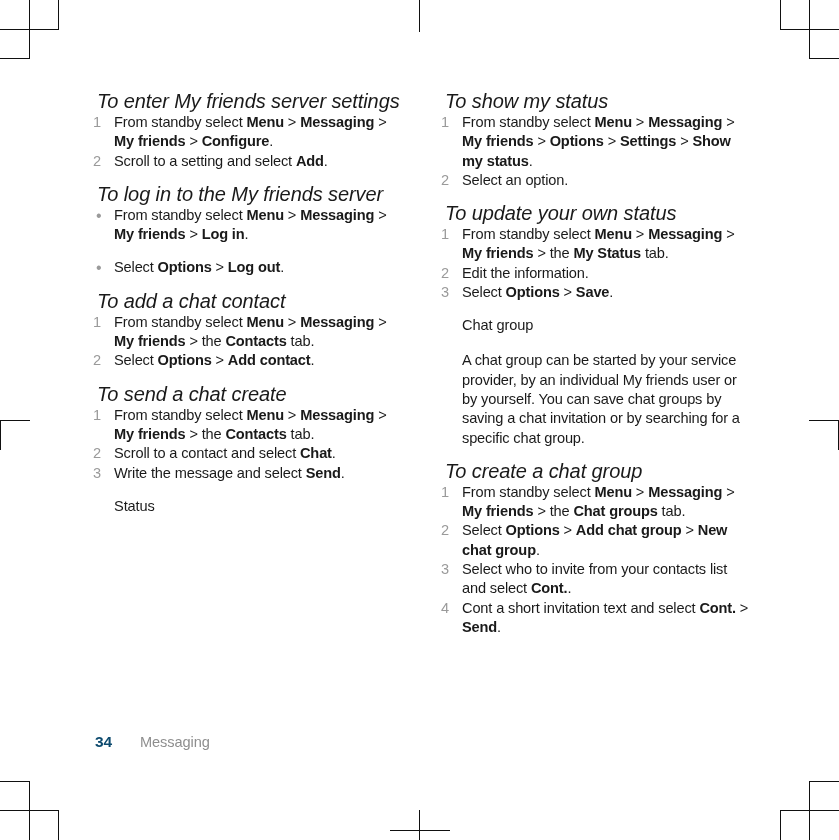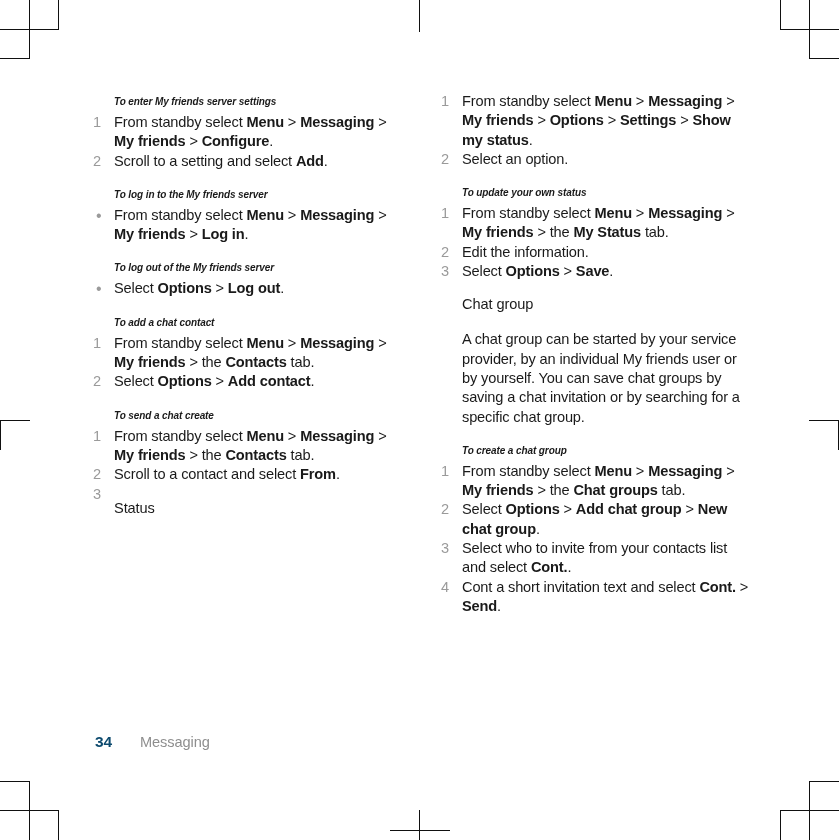--- a/index.html
+++ b/index.html
@@ -37,25 +37,25 @@
     display: flex;
     gap: 34px;
   }
   .col { width: 314px; }
 
   
   .block { margin-bottom: 0; }
   .block + .block { margin-top: 14px; }
 
   .proc-title {
-    font-weight: bold;
+    font-weight: normal;
     font-style: italic;
-    font-size: 10px;
+    font-size: 20px;
     line-height: 19px;
-    margin: 0 0 2px 26px;
+    margin: 0 0 2px 9px;
     letter-spacing: -0.1px;
   }
   .sec-title {
     font-weight: normal;
     font-style: normal;
     font-size: 14.6px;
     line-height: 19px;
     margin: 0 0 2px 26px;
     letter-spacing: -0.1px;
   }
@@ -175,46 +175,46 @@
             <li class="step"><span class="marker">2</span><span><span>Scroll to a setting and select </span><span class="b">Add</span><span>.</span></span></li>
           </ol>
         </div>
         <div class="block">
           <div class="proc-title">To log in to the My friends server</div>
           <ul class="steps">
             <li class="step bullet"><span class="marker">•</span><span><span>From standby select </span><span class="b">Menu</span><span class="sep"> &gt; </span><span class="b">Messaging</span><span class="sep"> &gt; </span><span class="b">My friends</span><span class="sep"> &gt; </span><span class="b">Log in</span><span>.</span></span></li>
           </ul>
         </div>
         <div class="block">
-          <div class="proc-title">To log out of the My friends server</div>
           <ul class="steps">
             <li class="step bullet"><span class="marker">•</span><span><span>Select </span><span class="b">Options</span><span class="sep"> &gt; </span><span class="b">Log out</span><span>.</span></span></li>
           </ul>
         </div>
         <div class="block">
           <div class="proc-title">To add a chat contact</div>
           <ol class="steps">
             <li class="step"><span class="marker">1</span><span><span>From standby select </span><span class="b">Menu</span><span class="sep"> &gt; </span><span class="b">Messaging</span><span class="sep"> &gt; </span><span class="b">My friends</span><span class="sep"> &gt; </span><span>the </span><span class="b">Contacts</span><span> tab.</span></span></li>
             <li class="step"><span class="marker">2</span><span><span>Select </span><span class="b">Options</span><span class="sep"> &gt; </span><span class="b">Add contact</span><span>.</span></span></li>
           </ol>
         </div>
         <div class="block">
           <div class="proc-title">To send a chat create</div>
           <ol class="steps">
             <li class="step"><span class="marker">1</span><span><span>From standby select </span><span class="b">Menu</span><span class="sep"> &gt; </span><span class="b">Messaging</span><span class="sep"> &gt; </span><span class="b">My friends</span><span class="sep"> &gt; </span><span>the </span><span class="b">Contacts</span><span> tab.</span></span></li>
-            <li class="step"><span class="marker">2</span><span><span>Scroll to a contact and select </span><span class="b">From</span><span>.</span></span></li>
-            <li class="step"><span class="marker">3</span></li>
+            <li class="step"><span class="marker">2</span><span><span>Scroll to a contact and select </span><span class="b">Chat</span><span>.</span></span></li>
+            <li class="step"><span class="marker">3</span><span><span>Write the message and select </span><span class="b">Send</span><span>.</span></span></li>
           </ol>
         </div>
         <div class="block">
           <div class="sec-title">Status</div>
         </div>
       </div>
     <div class="col" id="col-right">
         <div class="block">
+          <div class="proc-title">To show my status</div>
           <ol class="steps">
             <li class="step"><span class="marker">1</span><span><span>From standby select </span><span class="b">Menu</span><span class="sep"> &gt; </span><span class="b">Messaging</span><span class="sep"> &gt; </span><span class="b">My friends</span><span class="sep"> &gt; </span><span class="b">Options</span><span class="sep"> &gt; </span><span class="b">Settings</span><span class="sep"> &gt; </span><span class="b">Show my status</span><span>.</span></span></li>
             <li class="step"><span class="marker">2</span><span><span>Select an option.</span></span></li>
           </ol>
         </div>
         <div class="block">
           <div class="proc-title">To update your own status</div>
           <ol class="steps">
             <li class="step"><span class="marker">1</span><span><span>From standby select </span><span class="b">Menu</span><span class="sep"> &gt; </span><span class="b">Messaging</span><span class="sep"> &gt; </span><span class="b">My friends</span><span class="sep"> &gt; </span><span>the </span><span class="b">My Status</span><span> tab.</span></span></li>
             <li class="step"><span class="marker">2</span><span><span>Edit the information.</span></span></li>

